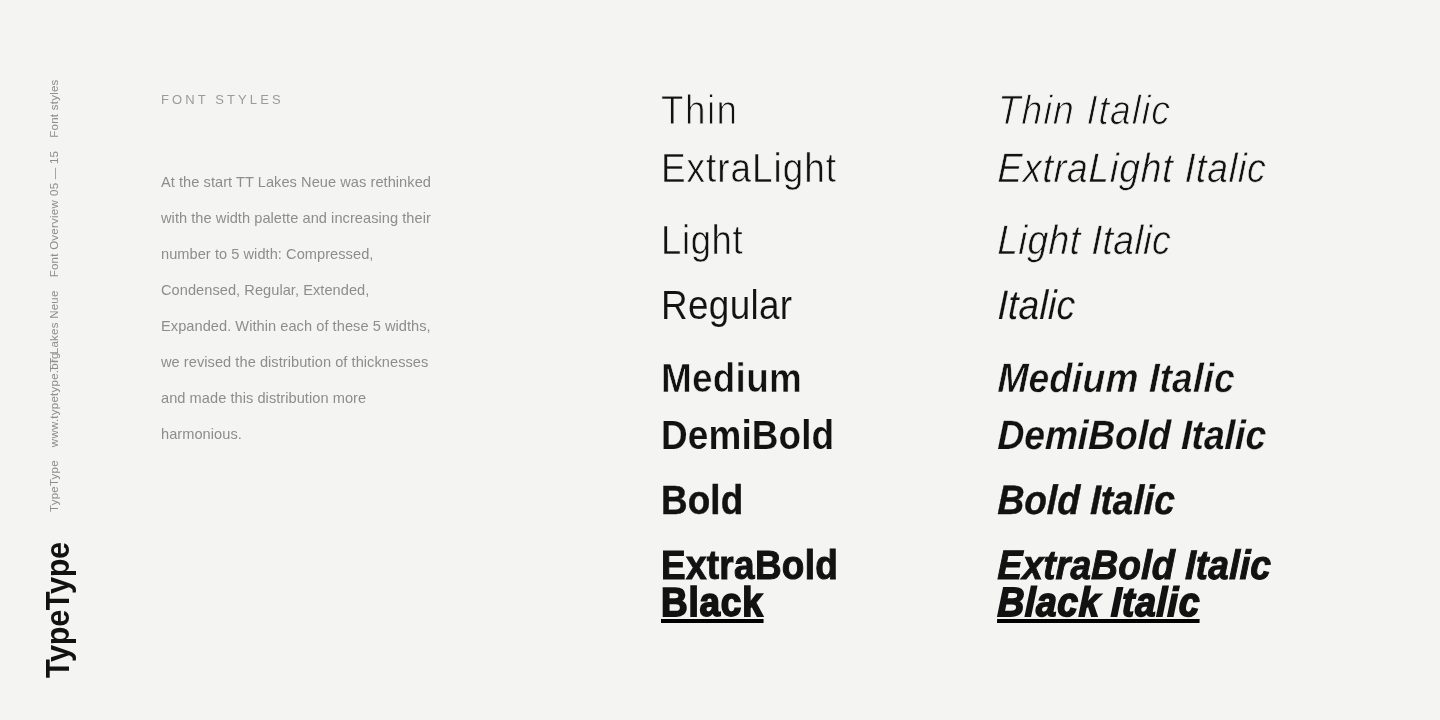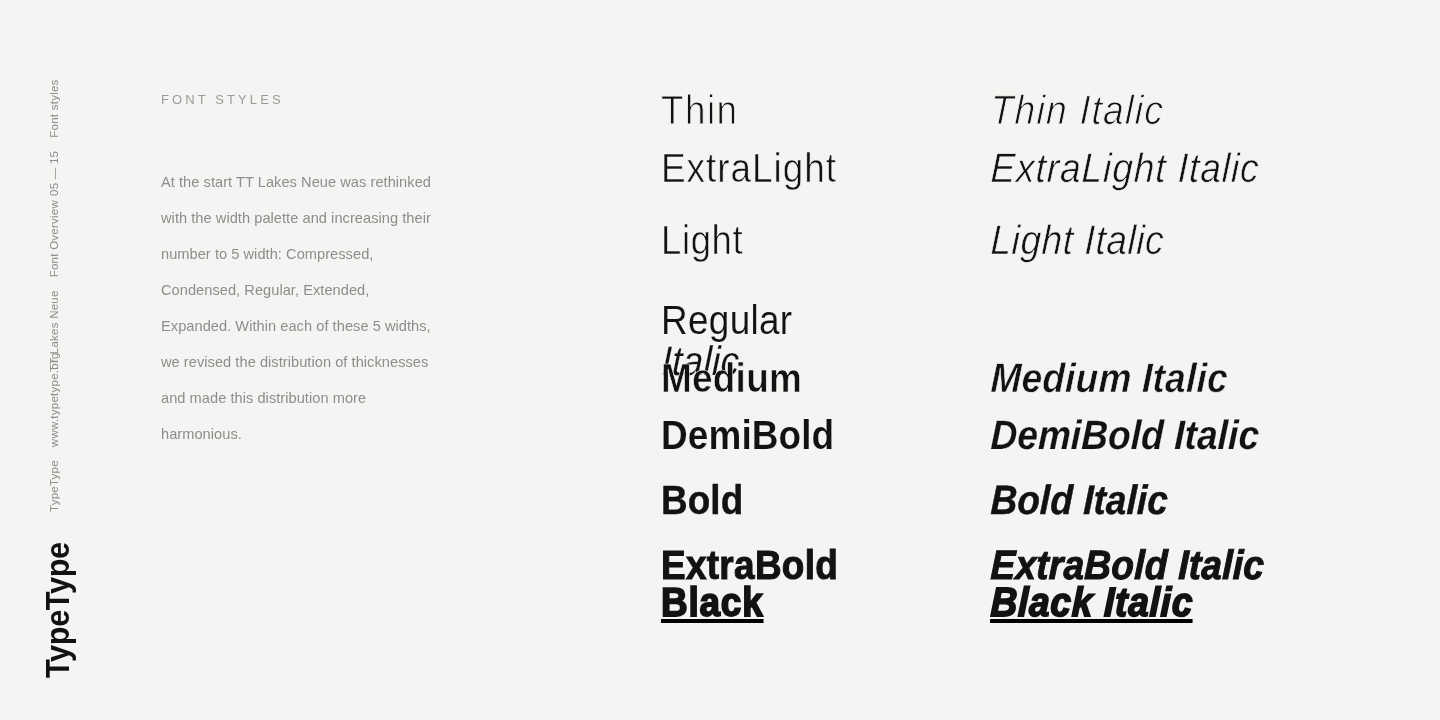--- a/index.html
+++ b/index.html
@@ -99,20 +99,21 @@
     height: 720px;
   }
   .spec-row {
     position: absolute;
     left: 0;
     width: 779px;
     height: 65px;
     display: flex;
     flex-direction: row;
     align-items: baseline;
+    gap: 12px;
   }
   .spec-cell {
     color: #121212;
     white-space: nowrap;
     font-size: 41px;
     line-height: 41px;
     display: inline-block;
     transform-origin: left bottom;
   }
   .spec-cell--roman  { width: 329px; }
@@ -223,21 +224,21 @@
       <span class="spec-cell spec-cell--italic w-thin">Thin Italic</span>
     </div>
     <div class="spec-row" style="top: 148px;">
       <span class="spec-cell spec-cell--roman w-extralight">ExtraLight</span>
       <span class="spec-cell spec-cell--italic w-extralight">ExtraLight Italic</span>
     </div>
     <div class="spec-row" style="top: 220px;">
       <span class="spec-cell spec-cell--roman w-light">Light</span>
       <span class="spec-cell spec-cell--italic w-light">Light Italic</span>
     </div>
-    <div class="spec-row" style="top: 300px; flex-direction: column;">
+    <div class="spec-row" style="top: 285px;">
       <span class="spec-cell spec-cell--roman w-regular">Regular</span>
       <span class="spec-cell spec-cell--italic w-regular">Italic</span>
     </div>
     <div class="spec-row" style="top: 350px; margin-top: 8px;">
       <span class="spec-cell spec-cell--roman w-medium">Medium</span>
       <span class="spec-cell spec-cell--italic w-medium">Medium Italic</span>
     </div>
     <div class="spec-row" style="top: 415px;">
       <span class="spec-cell spec-cell--roman w-demibold">DemiBold</span>
       <span class="spec-cell spec-cell--italic w-demibold">DemiBold Italic</span>

